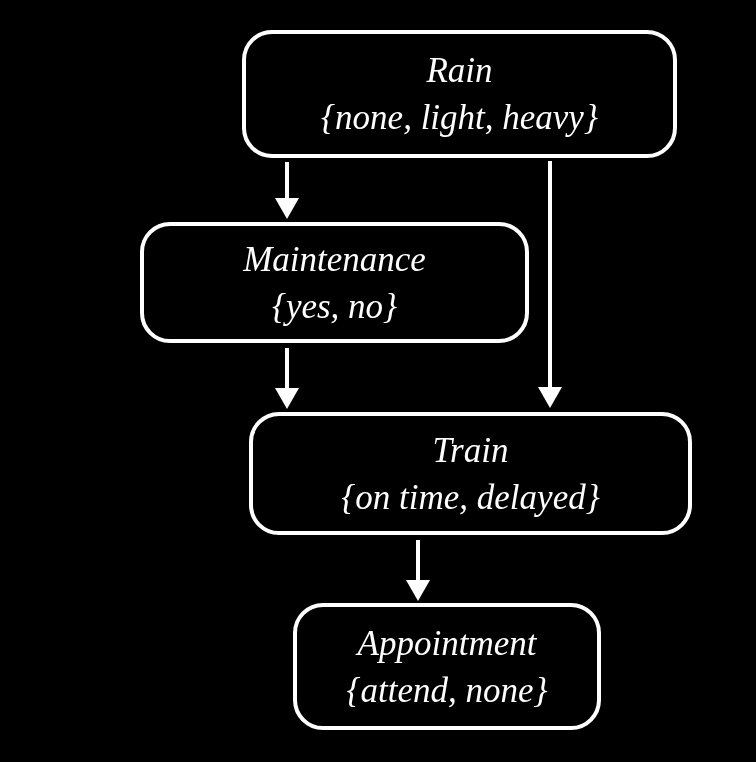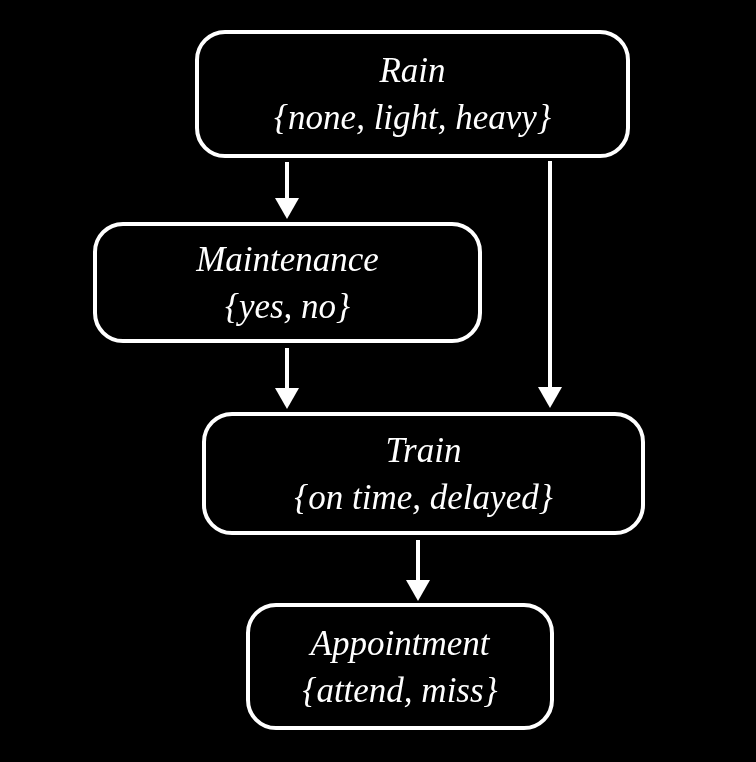--- a/index.html
+++ b/index.html
@@ -23,20 +23,21 @@
     background: var(--bg, #000000);
     color: var(--text, #ffffff);
     display: flex;
     flex-direction: column;
     align-items: center;
     justify-content: center;
     text-align: center;
     font-style: italic;
     font-size: 35px;
     line-height: 47px;
+    margin-left: 47px;
   }
   #node-rain        { left: 195px; top: 30px;  width: 435px; height: 128px; }
   #node-maintenance { left: 93px;  top: 222px; width: 389px; height: 121px; }
   #node-train       { left: 202px; top: 412px; width: 443px; height: 123px; }
   #node-appointment { left: 246px; top: 603px; width: 308px; height: 127px; }
 
   .edge {
     position: absolute;
     width: 24px;
     display: flex;
@@ -75,21 +76,21 @@
     <div>{on time, delayed}</div>
   </div>
 
   <div class="node" id="node-maintenance">
     <div>Maintenance</div>
     <div>{yes, no}</div>
   </div>
 
   <div class="node" id="node-appointment">
     <div>Appointment</div>
-    <div>{attend, miss}</div>
+    <div>{attend, none}</div>
   </div>
 
   <div class="edge" id="edge-rain-maintenance">
     <div class="shaft"></div>
     <div class="head"></div>
   </div>
 
   <div class="edge" id="edge-rain-train">
     <div class="shaft"></div>
     <div class="head"></div>

